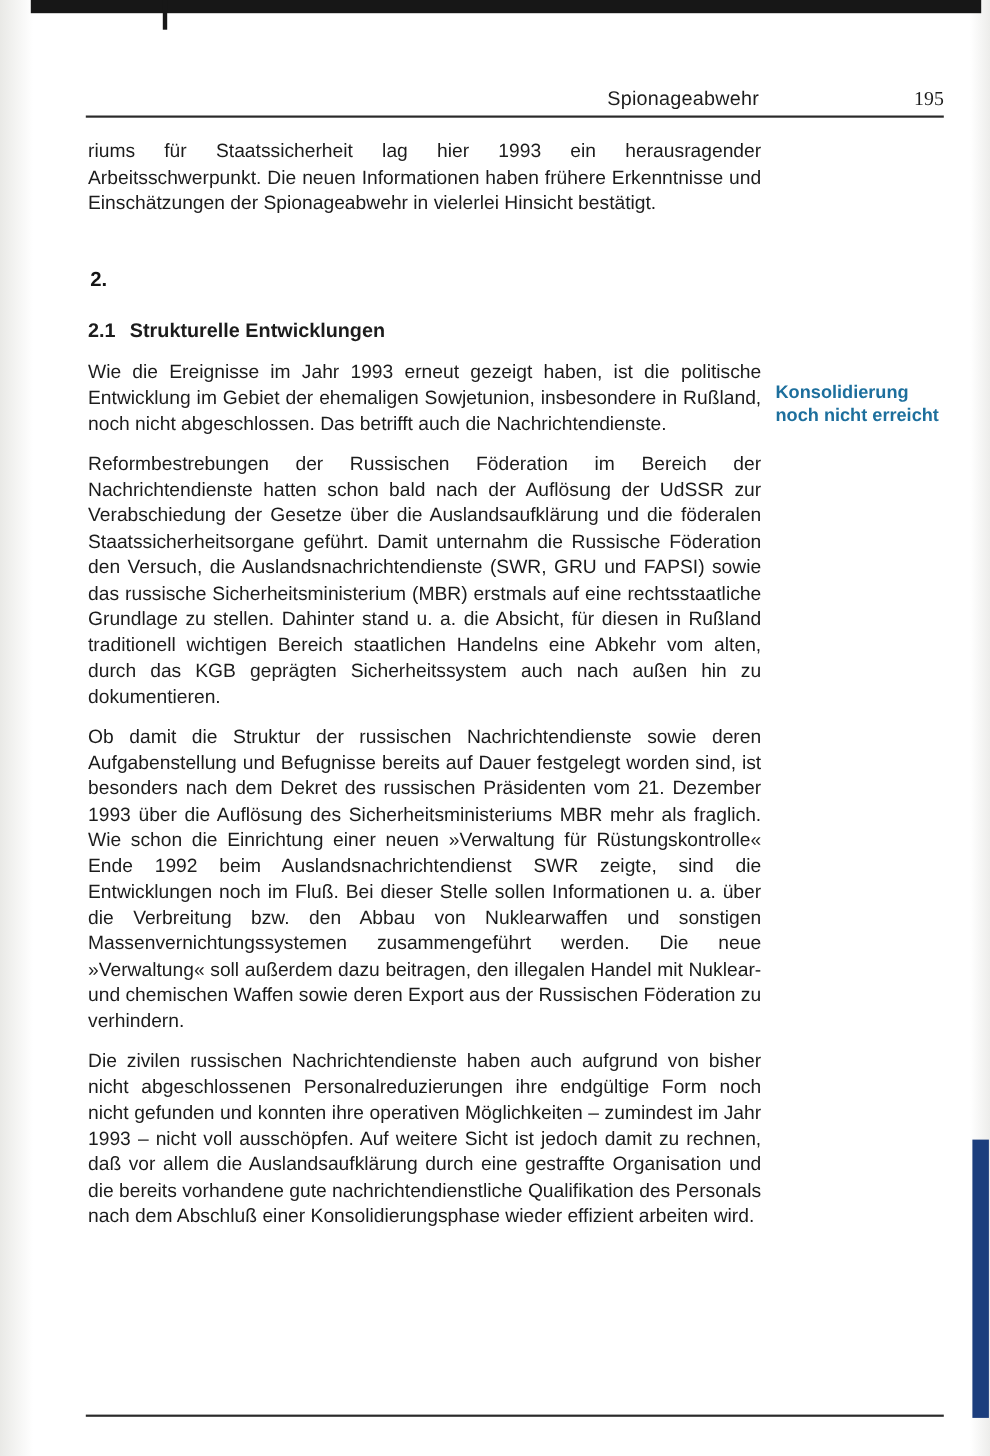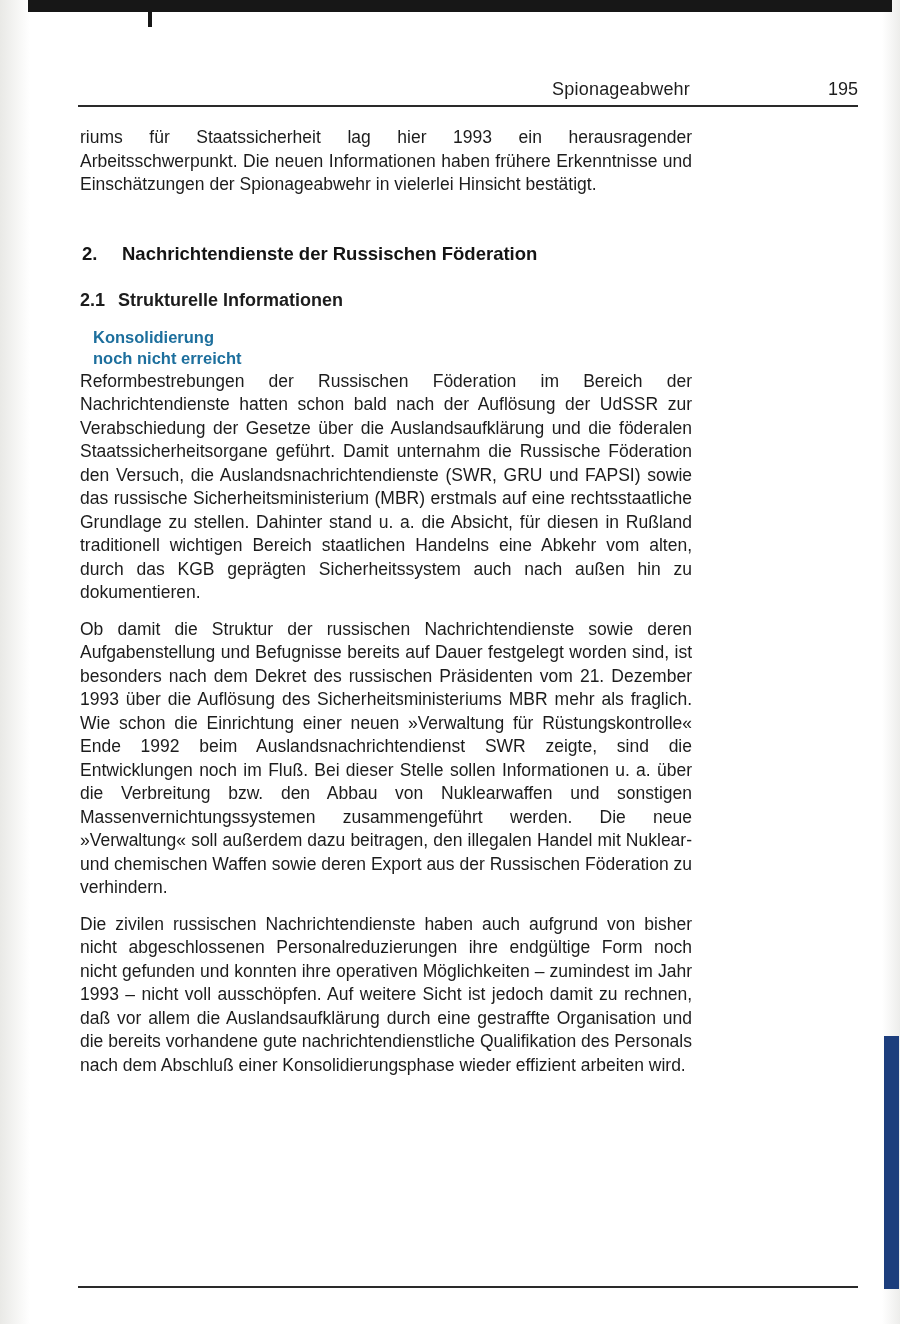--- a/index.html
+++ b/index.html
@@ -26,21 +26,21 @@
   .scan-bar { position:absolute; left:28px; top:0; width:864px; height:12px; background:#171717; }
   .scan-tick { position:absolute; left:148px; top:0; width:4px; height:27px; background:#171717; }
 
   
   .header-title {
     position:absolute; top:79px; right:210px;
     font-size:18px; color:#1d1d1d; letter-spacing:0.2px;
   }
   .page-number {
     position:absolute; top:79px; right:42px;
-    font-size:18px; color:#1d1d1d;
+    font-size:18px; color:#1d1d1d;font-family:Liberation Serif, serif;
   }
   .rule { position:absolute; left:78px; width:780px; background:#2a2a2a; }
   .rule.top { top:105px; height:2px; }
   .rule.bottom { top:1286px; height:2px; }
 
   
   .content { position:absolute; left:80px; top:126px; width:790px; }
   .para-row { display:flex; align-items:center; }
   .main-col { width:612px; }
   p.body {
@@ -84,29 +84,29 @@
   <div class="rule top"></div>
 
   <div class="content">
 
     <div class="para-row">
       <p class="body main-col">riums für Staatssicherheit lag hier 1993 ein herausragender Arbeitsschwerpunkt. Die neuen Informationen haben frühere Erkenntnisse und Einschätzungen der Spionageabwehr in vielerlei Hinsicht bestätigt.</p>
     </div>
 
     <h2 class="section-heading">
       <span class="num">2.</span>
-      <span>Nachrichtendienste der Russischen Föderation</span>
     </h2>
 
     <h3 class="subsection-heading">
       <span class="num">2.1</span>
-      <span>Strukturelle Informationen</span>
+      <span>Strukturelle Entwicklungen</span>
     </h3>
 
     <div class="para-row">
+      <p class="body main-col">Wie die Ereignisse im Jahr 1993 erneut gezeigt haben, ist die politische Entwicklung im Gebiet der ehemaligen Sowjetunion, insbesondere in Rußland, noch nicht abgeschlossen. Das betrifft auch die Nachrichtendienste.</p>
       <aside class="margin-note">Konsolidierung noch nicht erreicht</aside>
     </div>
 
     <div class="para-row">
       <p class="body main-col">Reformbestrebungen der Russischen Föderation im Bereich der Nachrichtendienste hatten schon bald nach der Auflösung der UdSSR zur Verabschiedung der Gesetze über die Auslandsaufklärung und die föderalen Staatssicherheitsorgane geführt. Damit unternahm die Russische Föderation den Versuch, die Auslandsnachrichtendienste (SWR, GRU und FAPSI) sowie das russische Sicherheitsministerium (MBR) erstmals auf eine rechtsstaatliche Grundlage zu stellen. Dahinter stand u. a. die Absicht, für diesen in Rußland traditionell wichtigen Bereich staatlichen Handelns eine Abkehr vom alten, durch das KGB geprägten Sicherheitssystem auch nach außen hin zu dokumentieren.</p>
     </div>
 
     <div class="para-row">
       <p class="body main-col">Ob damit die Struktur der russischen Nachrichtendienste sowie deren Aufgabenstellung und Befugnisse bereits auf Dauer festgelegt worden sind, ist besonders nach dem Dekret des russischen Präsidenten vom 21. Dezember 1993 über die Auflösung des Sicherheitsministeriums MBR mehr als fraglich. Wie schon die Einrichtung einer neuen »Verwaltung für Rüstungskontrolle« Ende 1992 beim Auslandsnachrichtendienst SWR zeigte, sind die Entwicklungen noch im Fluß. Bei dieser Stelle sollen Informationen u. a. über die Verbreitung bzw. den Abbau von Nuklearwaffen und sonstigen Massenvernichtungssystemen zusammengeführt werden. Die neue »Verwaltung« soll außerdem dazu beitragen, den illegalen Handel mit Nuklear- und chemischen Waffen sowie deren Export aus der Russischen Föderation zu verhindern.</p>
     </div>

